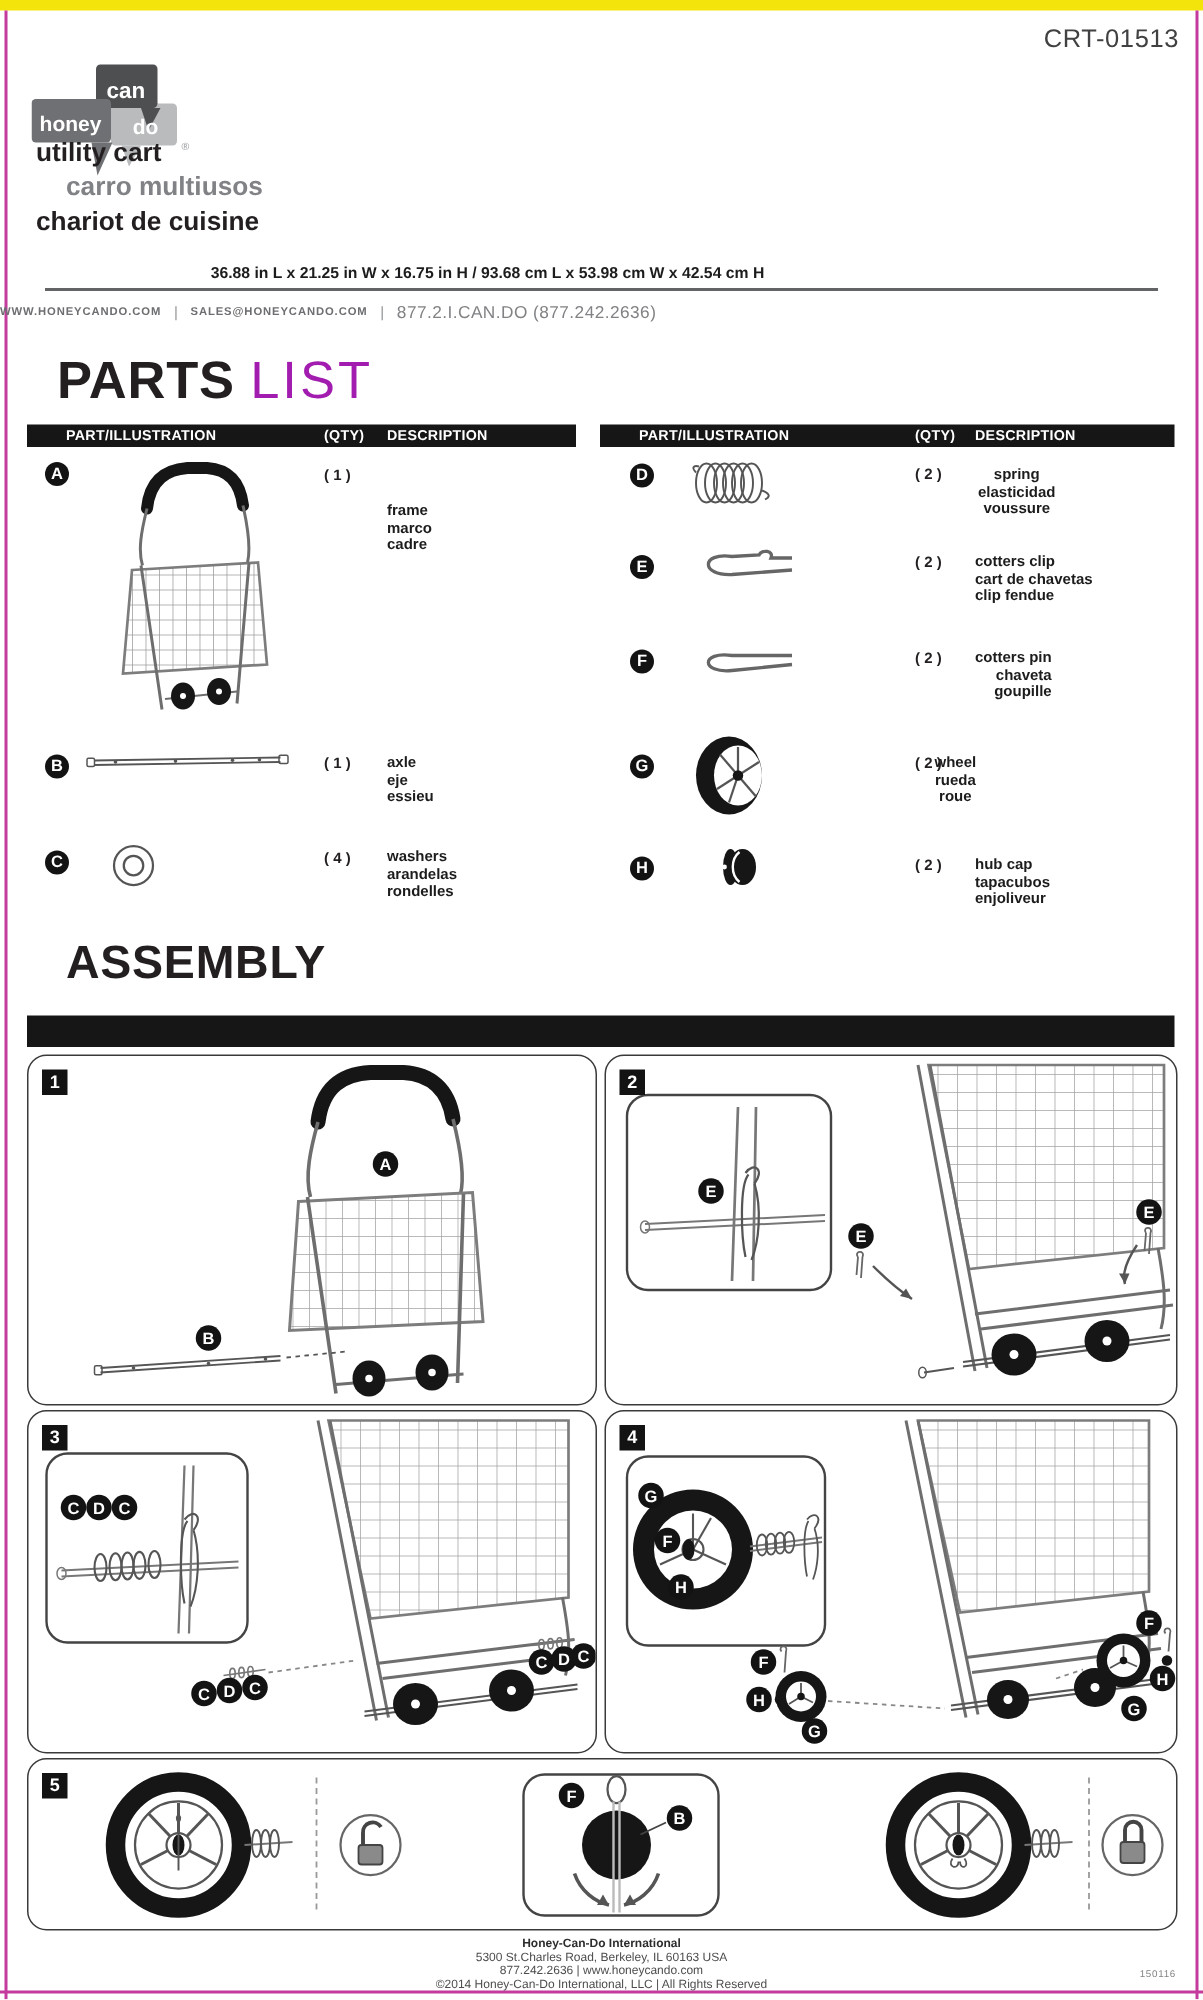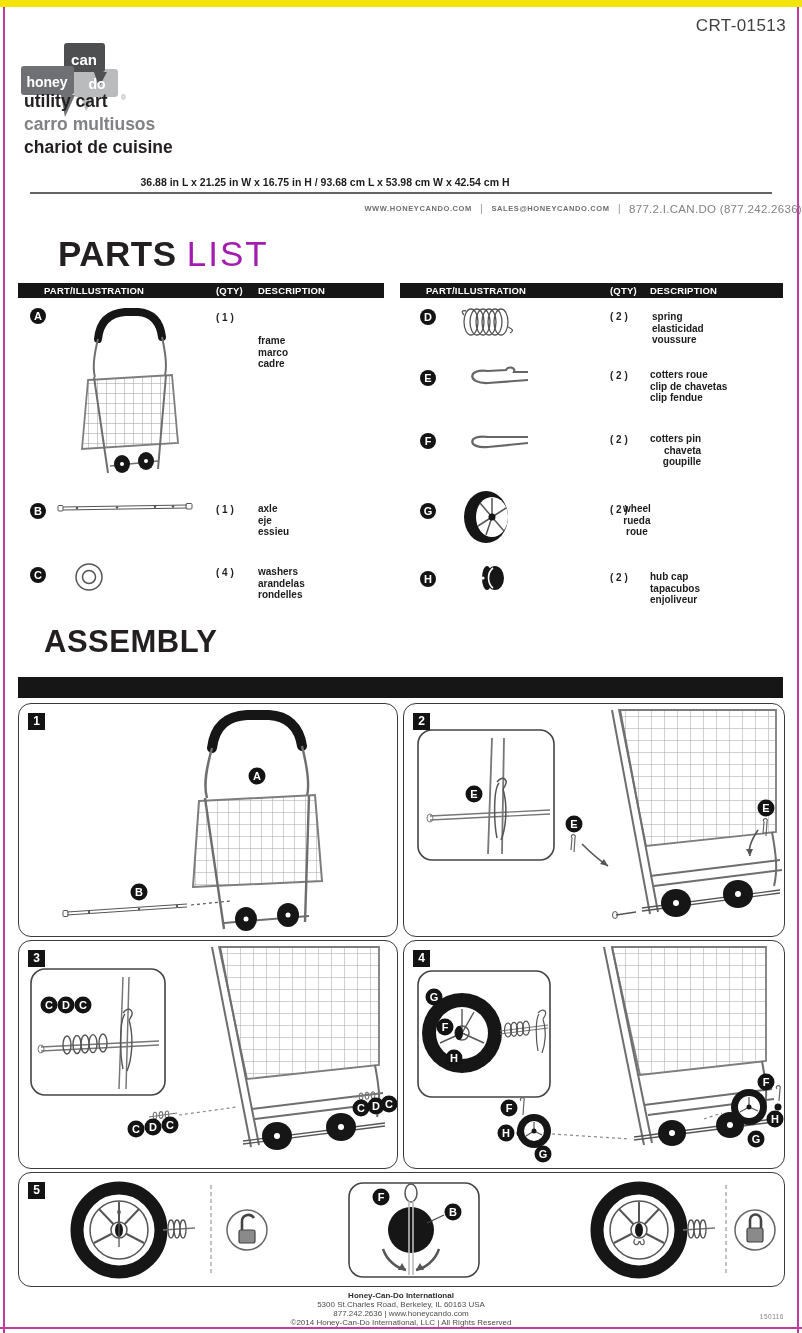--- a/index.html
+++ b/index.html
@@ -7,30 +7,30 @@
         font-family:"Liberation Sans",sans-serif;color:#231f20;}
   .abs{position:absolute;}
   
   .topbar{position:absolute;left:0;top:0;width:802px;height:7px;background:#f3e50b;}
   .edge-l{position:absolute;left:3px;top:7px;bottom:0;width:2px;background:#c43a9d;}
   .edge-r{position:absolute;right:3px;top:7px;bottom:0;width:2px;background:#c43a9d;}
   .edge-b{position:absolute;left:0;right:0;bottom:4px;height:2px;background:#c43a9d;}
   .docnum{position:absolute;right:16px;top:16px;font-size:17px;color:#414042;letter-spacing:.4px;}
   
   .titles{position:absolute;left:24px;top:90px;font-size:17.5px;font-weight:bold;line-height:23px;}
-  .titles .t2{color:#808285;}
+  .titles .t2{color:#808285;margin-left:20px;}
   .dims{position:absolute;left:0;width:650px;top:176px;text-align:center;font-size:10.5px;font-weight:bold;color:#1c1c1e;}
   .rule{position:absolute;left:30px;right:30px;top:192px;height:2px;background:#636466;}
-  .contact{position:absolute;left:0;width:802px;top:199px;text-align:right;color:#58595b;}
+  .contact{position:absolute;left:0;width:802px;top:199px;text-align:left;color:#58595b;}
   .contact .small{font-size:7.5px;letter-spacing:.6px;font-weight:bold;color:#6d6e71;vertical-align:2px;}
   .contact .sep{color:#939598;font-size:10px;vertical-align:1px;padding:0 4px;}
   .contact .phone{font-size:11.5px;color:#808285;letter-spacing:.3px;}
   
   .parts-title{position:absolute;left:38px;top:234px;font-size:35px;letter-spacing:.5px;}
-  .parts-title .b{font-weight:800;margin-left:20px;}
+  .parts-title .b{font-weight:800;}
   .parts-title .l{font-weight:300;color:#a21caf;letter-spacing:2px;}
   .colhead{position:absolute;top:283px;height:15px;background:#161616;color:#fff;}
   .colhead span{position:absolute;top:0;line-height:15px;font-size:9.5px;font-weight:bold;letter-spacing:.2px;}
   .badge{position:absolute;width:16px;height:16px;border-radius:50%;background:#131313;color:#fff;
          font-size:11px;font-weight:bold;text-align:center;line-height:16px;}
   .qty{position:absolute;font-size:10px;font-weight:bold;white-space:nowrap;}
   .desc{position:absolute;font-size:10px;font-weight:bold;line-height:11.5px;color:#1c1c1c;}
   
   .asm-title{position:absolute;left:44px;top:624px;font-size:31px;font-weight:800;letter-spacing:.5px;}
   .divider{position:absolute;left:18px;top:677px;width:765px;height:21px;background:#161616;}
@@ -161,34 +161,34 @@
       <ellipse cx="11" cy="17" rx="7" ry="13"></ellipse>
         <ellipse cx="17" cy="17" rx="7" ry="13"></ellipse>
       <ellipse cx="23" cy="17" rx="7" ry="13"></ellipse>
         <ellipse cx="29" cy="17" rx="7" ry="13"></ellipse>
       <ellipse cx="35" cy="17" rx="7" ry="13"></ellipse>
         <ellipse cx="41" cy="17" rx="7" ry="13"></ellipse>
       <path d="M4,10 C1,7 2,5 6,6 M48,22 C53,24 54,26 50,28"></path>
     </g>
   </svg>
   <div class="qty" style="left:610px;top:311px;">( 2 )</div>
-  <div class="desc" style="left:652px;top:311px;">
+  <div class="desc" style="left:652px;top:311px;text-align:center;">
     <div>spring</div>
     <div>elasticidad</div>
     <div>voussure</div>
   </div>
 
   <div class="badge" style="left:420px;top:370px;">E</div>
   <svg class="abs" style="left:458px;top:363px;" width="74" height="28" viewBox="0 0 74 28">
     <path d="M70,9 L56,9 C58,4 50,3 48,7 L30,8 C9,5 9,21 30,20 L70,17" fill="none" stroke="#666" stroke-width="2.2"></path>
   </svg>
   <div class="qty" style="left:610px;top:370px;">( 2 )</div>
   <div class="desc" style="left:650px;top:369px;">
-    <div>cotters roue</div>
-    <div>clip de chavetas</div>
+    <div>cotters clip</div>
+    <div>cart de chavetas</div>
     <div>clip fendue</div>
   </div>
 
   <div class="badge" style="left:420px;top:433px;">F</div>
   <svg class="abs" style="left:458px;top:430px;" width="74" height="22" viewBox="0 0 74 22">
     <path d="M70,7 L30,7 C9,4 9,19 30,17 L70,13" fill="none" stroke="#666" stroke-width="2.2"></path>
   </svg>
   <div class="qty" style="left:610px;top:434px;">( 2 )</div>
   <div class="desc" style="left:650px;top:433px;text-align:right;">
     <div>cotters pin</div>

